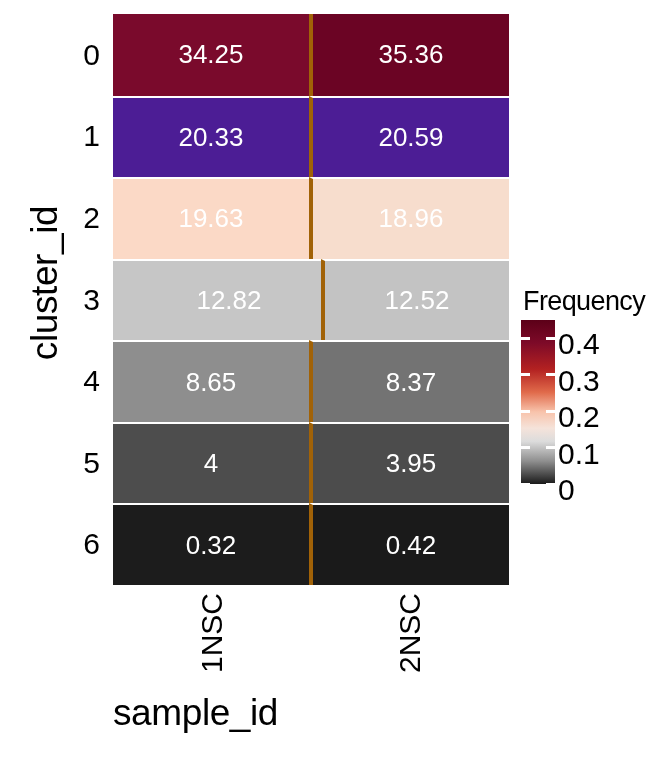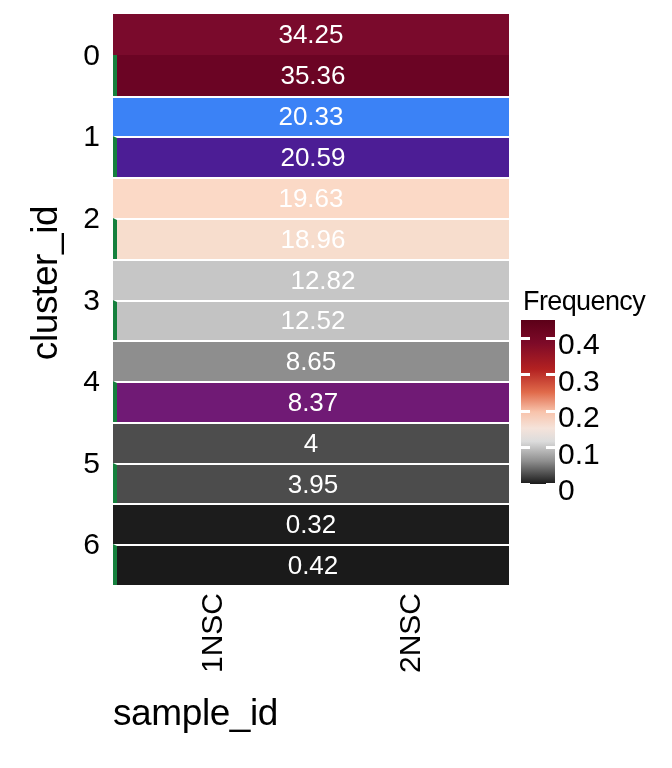--- a/index.html
+++ b/index.html
@@ -64,36 +64,36 @@
     top: 14px;
     width: 396px;
     height: 571px;
     background: #ffffff;
     display: flex;
     flex-direction: column;
   }
   .hm-row {
     flex: 1 1 0;
     display: flex;
-    flex-direction: column;
+    flex-direction: row;
     min-height: 0;
   }
   .hm-cell {
     flex: 1 1 0;
     position: relative;
     display: flex;
     align-items: center;
     justify-content: center;
     font-size: 26px;
     color: #ffffff;
     min-width: 0;
     box-sizing: border-box;
   }
   .hm-row + .hm-row .hm-cell { border-top: 2px solid #ffffff; }
-  .hm-cell + .hm-cell { border-left: 4px solid #15803d; }
+  .hm-cell + .hm-cell { border-left: 4px solid #a16207; }
 
   
   .x-tick-labels {
     position: absolute;
     left: 113px;
     top: 585px;
     width: 396px;
     height: 100px;
     display: flex;
     flex-direction: row;
@@ -204,34 +204,34 @@
       <div class="y-tick-label">5</div>
       <div class="y-tick-label">6</div>
     </div>
 
   <div class="panel">
       <div class="hm-row">
         <div class="hm-cell" style="background: rgb(122, 10, 44); color: rgb(255, 255, 255);">34.25</div>
         <div class="hm-cell" style="background: rgb(107, 4, 36); color: rgb(255, 255, 255);">35.36</div>
       </div>
       <div class="hm-row">
-        <div class="hm-cell" style="background: #3b82f6; color: rgb(255, 255, 255); text-align: center;">20.33</div>
+        <div class="hm-cell" style="background: #4c1d95; color: rgb(255, 255, 255); text-align: center;">20.33</div>
         <div class="hm-cell" style="background: #4c1d95; color: rgb(255, 255, 255);">20.59</div>
       </div>
       <div class="hm-row">
         <div class="hm-cell" style="background: rgb(251, 217, 198); color: rgb(255, 255, 255);">19.63</div>
         <div class="hm-cell" style="background: rgb(247, 221, 205); color: rgb(255, 255, 255);">18.96</div>
       </div>
       <div class="hm-row">
         <div class="hm-cell" style="background: rgb(198, 198, 198); color: rgb(255, 255, 255); padding-left: 24px;">12.82</div>
         <div class="hm-cell" style="background: rgb(195, 195, 195); color: rgb(255, 255, 255);">12.52</div>
       </div>
       <div class="hm-row">
         <div class="hm-cell" style="background: rgb(142, 142, 142); color: rgb(255, 255, 255);">8.65</div>
-        <div class="hm-cell" style="background: #701a75; color: rgb(255, 255, 255);">8.37</div>
+        <div class="hm-cell" style="background: #737373; color: rgb(255, 255, 255);">8.37</div>
       </div>
       <div class="hm-row">
         <div class="hm-cell" style="background: rgb(77, 77, 77); color: rgb(255, 255, 255);">4</div>
         <div class="hm-cell" style="background: rgb(76, 76, 76); color: rgb(255, 255, 255);">3.95</div>
       </div>
       <div class="hm-row">
         <div class="hm-cell" style="background: rgb(28, 28, 28); color: rgb(255, 255, 255); text-align: center;">0.32</div>
         <div class="hm-cell" style="background: rgb(26, 26, 26); color: rgb(255, 255, 255);">0.42</div>
       </div>
     </div>

